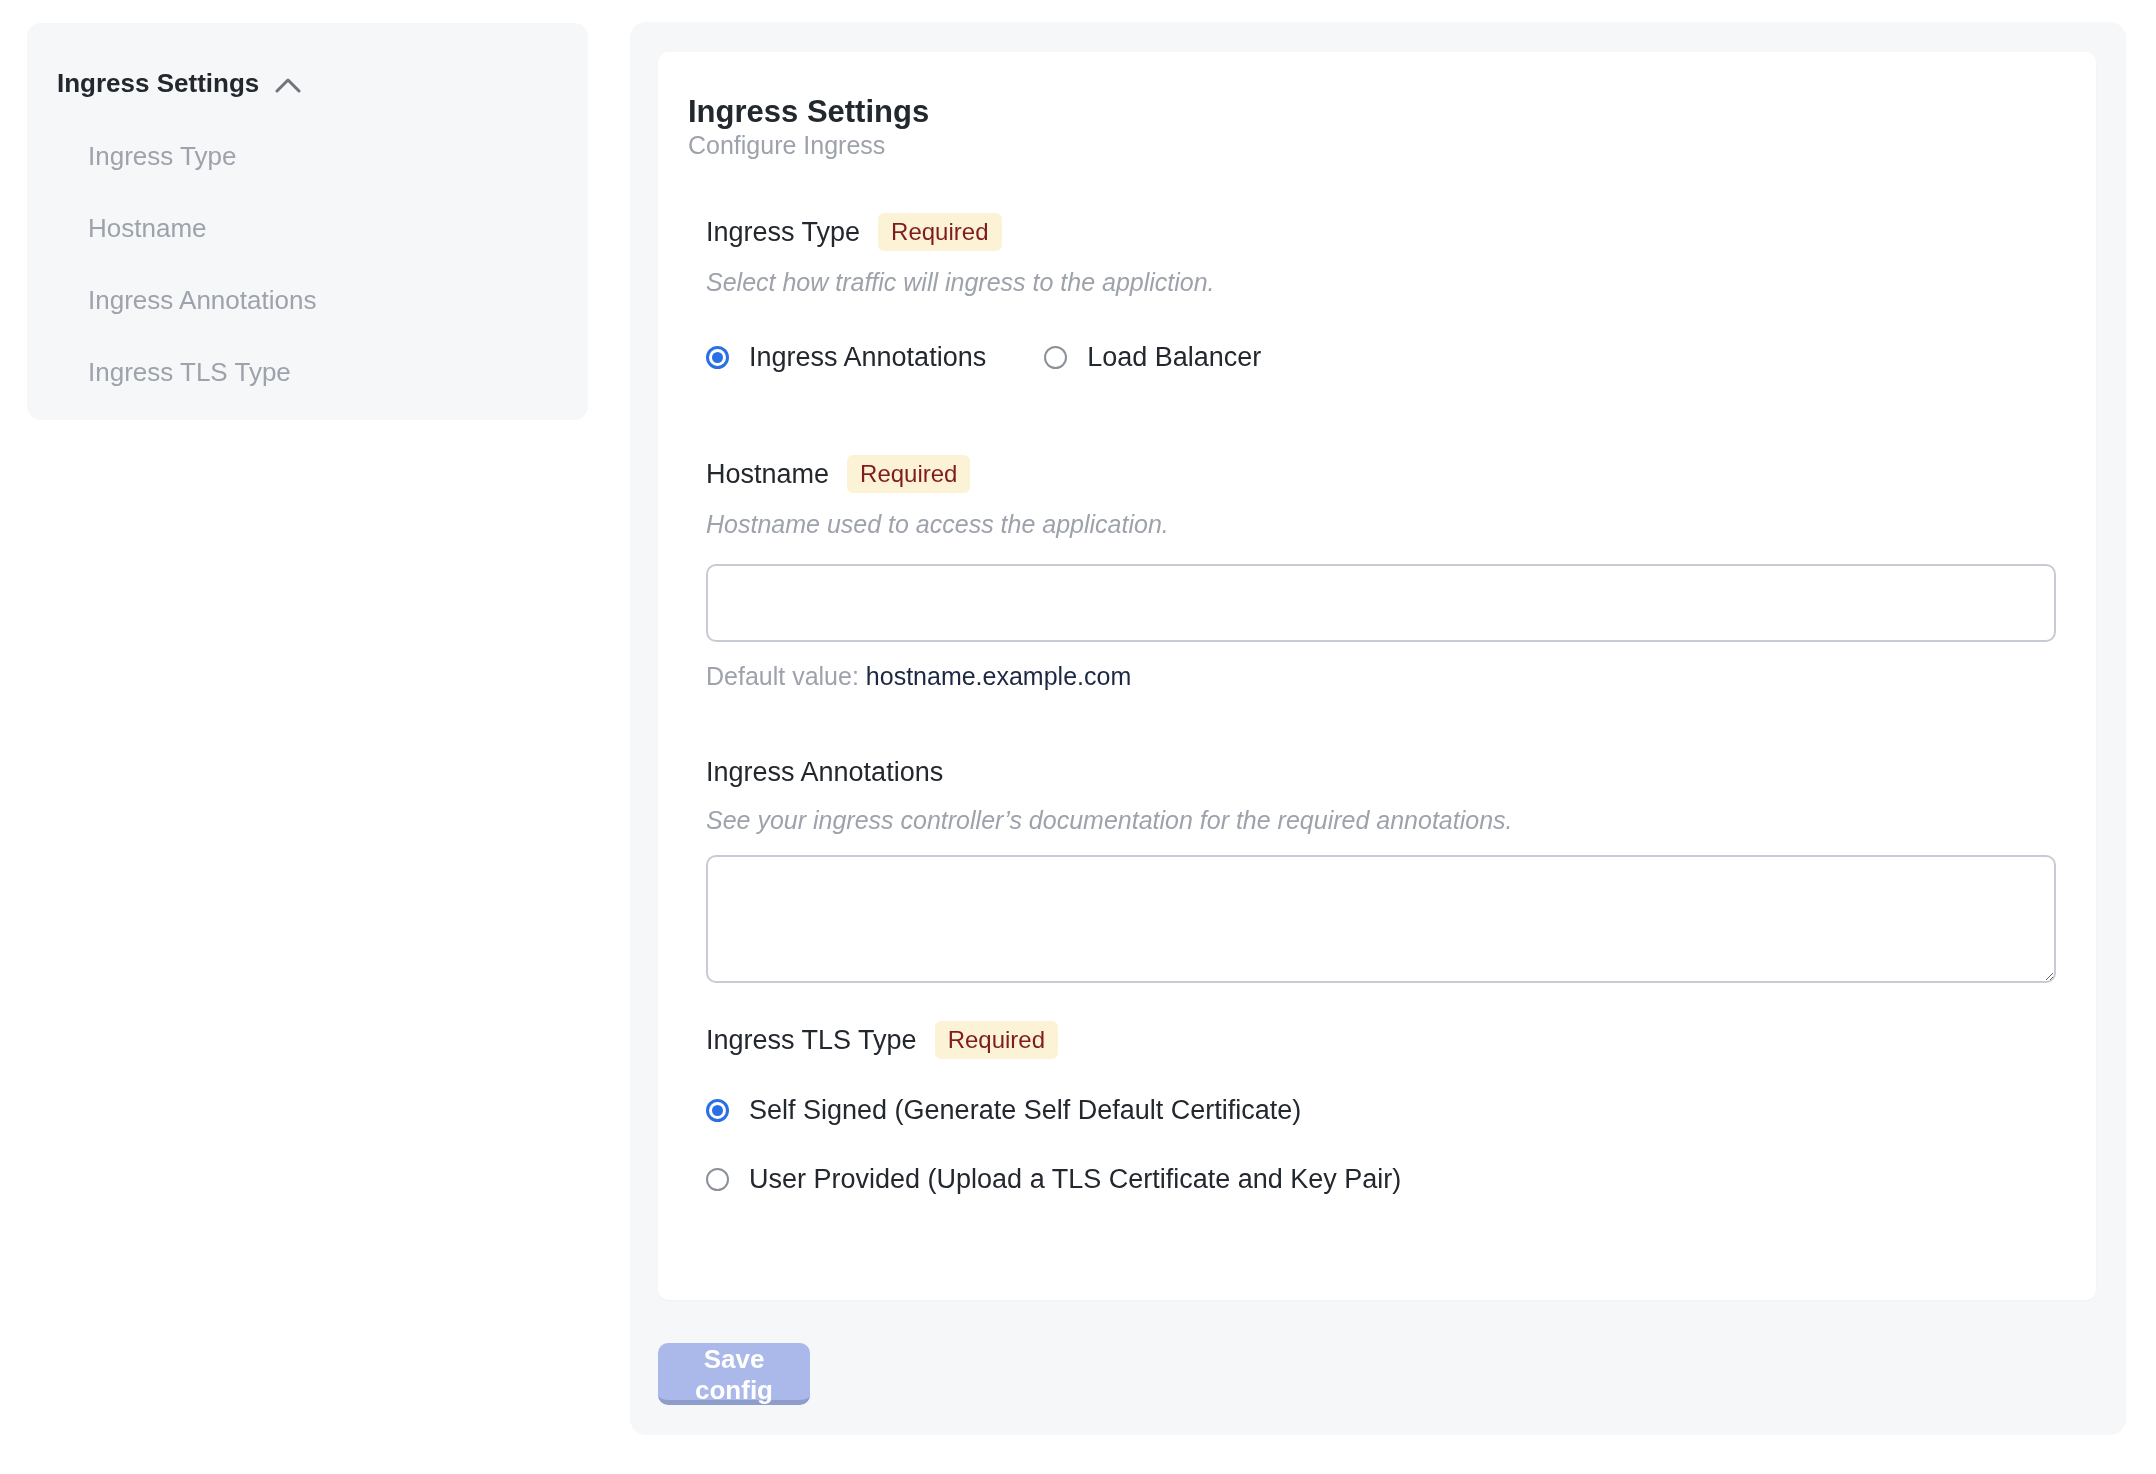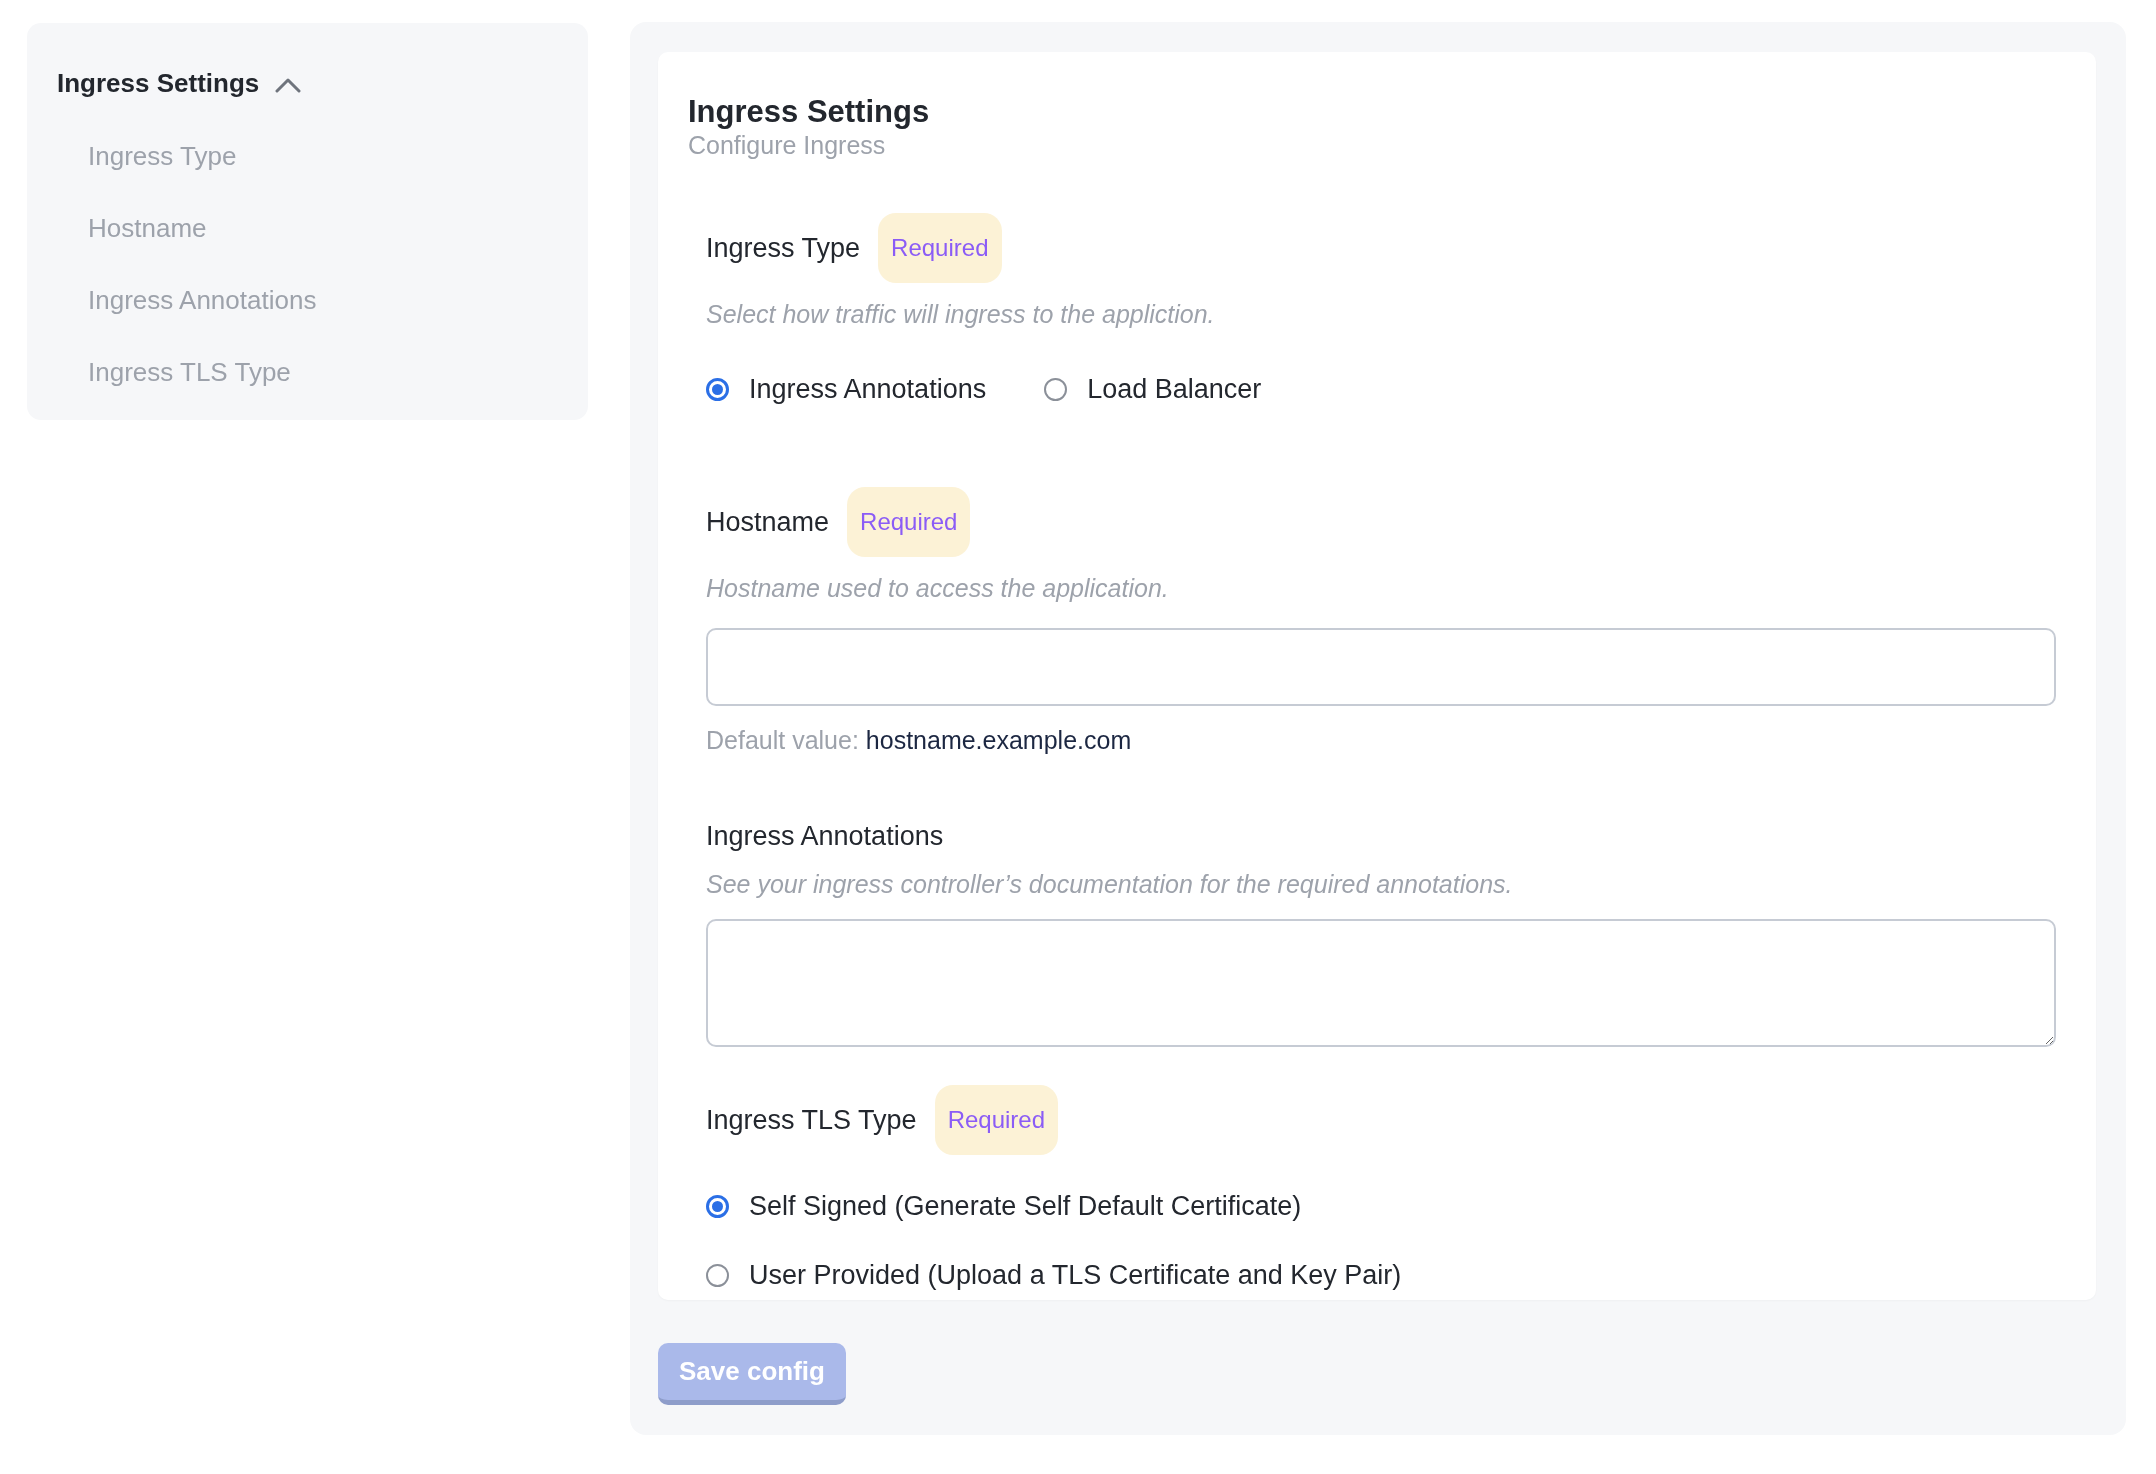--- a/index.html
+++ b/index.html
@@ -48,23 +48,23 @@
     box-shadow: 0 1px 2px rgba(0,0,0,0.03);
   }
   .form-title { margin: 0; font-size: 31px; font-weight: 700; color: #23272e; line-height: 36px; }
   .form-subtitle { font-size: 25px; color: #9da2ab; line-height: 30px; }
 
   .sections { margin: 53px 10px 0 18px; }
 
   .field-heading-row { display: flex; align-items: center; gap: 18px; }
   .field-label { font-size: 27px; font-weight: 500; color: #23272e; line-height: 34px; }
   .required-badge {
-    background: #fcf2d6; color: #8b5cf6;
+    background: #fcf2d6; color: #7f1d1d;
     font-size: 24px; font-weight: 500;
-    padding: 21px 13px; border-radius: 18px;
+    padding: 5px 13px; border-radius: 6px;
     line-height: 28px;
   }
   .field-desc { margin-top: 16px; font-size: 25px; color: #9da2ab; line-height: 30px; font-style: italic; }
 
   
   .radio-row-horizontal { display: flex; align-items: center; gap: 58px; margin-top: 45px; }
   .radio-option { display: flex; align-items: center; gap: 20px; cursor: pointer; }
   .radio-option .opt-label { font-size: 27px; font-weight: 500; color: #23272e; }
   .radio {
     width: 23px; height: 23px; border-radius: 50%;
@@ -103,21 +103,21 @@
   }
 
   
   .tls-section { margin-top: 38px; }
   .radio-stack { margin-top: 36px; }
   .radio-stack .radio-option { margin-bottom: 38px; }
 
   
   .save-button {
     position: absolute; left: 28px; top: 1321px;
-    width: 188px; height: 62px;
+    width: 152px; height: 62px;
     background: #aab9ea;
     border: none; border-bottom: 5px solid #8e9dca;
     border-radius: 10px;
     color: #ffffff; font-size: 26px; font-weight: 700;
     font-family: "Liberation Sans", sans-serif;
     cursor: pointer;
   }
 </style>
 </head>
 <body>

